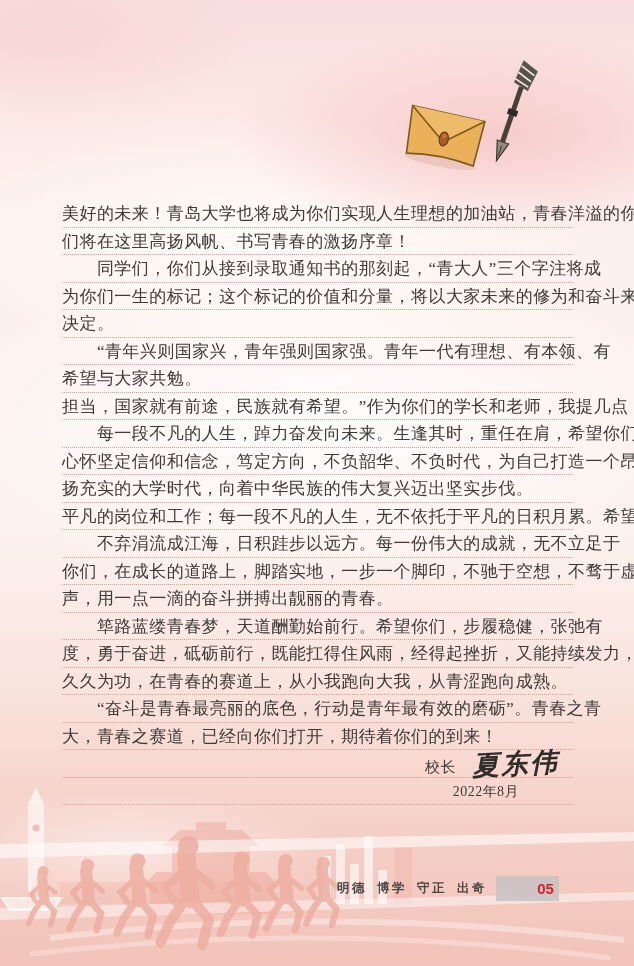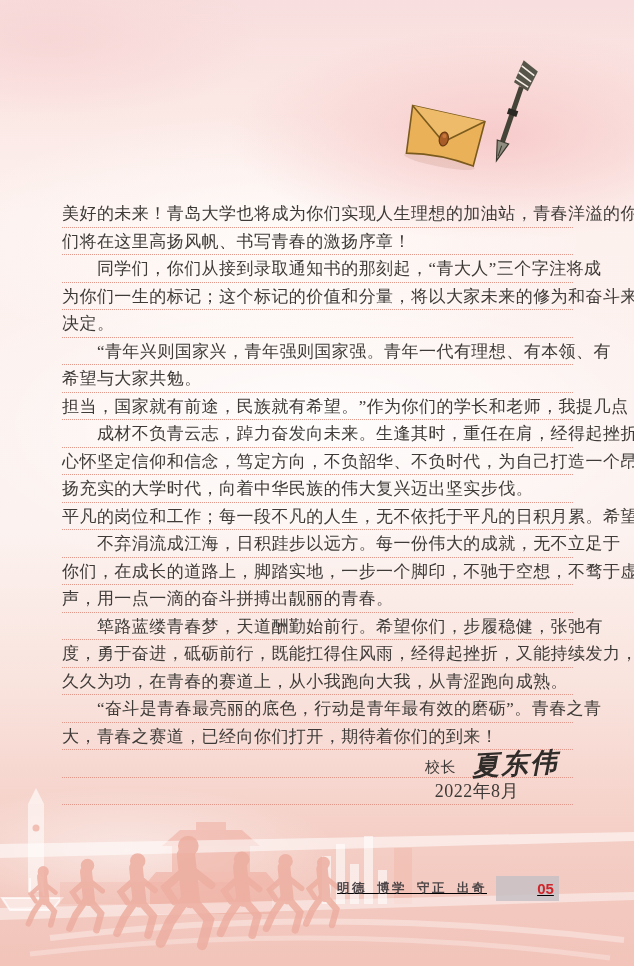--- a/index.html
+++ b/index.html
@@ -21,23 +21,23 @@
     border-bottom:1px dotted #e2998c;
     font-size:17px; line-height:27px; color:#3d3a37;
     letter-spacing:0.45px; white-space:nowrap; overflow:visible;
   }
   .line.signature { text-align:right; padding-right:14px; }
   .sig-label { font-size:15px; margin-right:16px; }
   .sig-name  {
     display:inline-block; font-size:27px; font-weight:bold; font-style:italic;
     transform:rotate(-3deg) translateY(1px); letter-spacing:2px; color:#2f2c29;
   }
-  .line.date { text-align:right; padding-right:54px; font-size:18px; }
+  .line.date { text-align:right; padding-right:54px; font-size:14px; }
   .deco-bottom { position:absolute; left:0; bottom:0; width:634px; height:180px; }
-  .footer { position:absolute; top:876px; right:75px; display:flex; align-items:center; gap:9px; z-index:5;text-decoration:underline; }
+  .footer { position:absolute; top:876px; right:75px; display:flex; align-items:center; gap:9px; z-index:5; }
   .motto {
     font-family:"Liberation Sans","DejaVu Sans",sans-serif; font-weight:bold;
     font-size:12.5px; color:#4c4547; letter-spacing:2.5px; word-spacing:4px;
   }
   .pagenum {
     display:inline-block; width:27px; height:25px; background:rgba(199,193,196,0.85);
     color:#d0252a; font-family:"Liberation Sans","DejaVu Sans",sans-serif;
     font-weight:bold; font-size:15px; line-height:25px; text-align:center;padding-left:36px;
   }
 </style>
@@ -69,21 +69,21 @@
 
   <div class="letter" id="letter-lines">
       <div class="line body">美好的未来！青岛大学也将成为你们实现人生理想的加油站，青春洋溢的你</div>
       <div class="line body">们将在这里高扬风帆、书写青春的激扬序章！</div>
       <div class="line body">　　同学们，你们从接到录取通知书的那刻起，“青大人”三个字注将成</div>
       <div class="line body">为你们一生的标记；这个标记的价值和分量，将以大家未来的修为和奋斗来</div>
       <div class="line body">决定。</div>
       <div class="line body">　　“青年兴则国家兴，青年强则国家强。青年一代有理想、有本领、有</div>
       <div class="line body">希望与大家共勉。</div>
       <div class="line body">担当，国家就有前途，民族就有希望。”作为你们的学长和老师，我提几点</div>
-      <div class="line body">　　成材不负青云志，踔力奋发向未来。生逢其时，重任在肩，经得起挫折</div>
+      <div class="line body">　　每一段不凡的人生，踔力奋发向未来。生逢其时，重任在肩，希望你们</div>
       <div class="line body">心怀坚定信仰和信念，笃定方向，不负韶华、不负时代，为自己打造一个昂</div>
       <div class="line body">扬充实的大学时代，向着中华民族的伟大复兴迈出坚实步伐。</div>
       <div class="line body">平凡的岗位和工作；每一段不凡的人生，无不依托于平凡的日积月累。希望</div>
       <div class="line body">　　不弃涓流成江海，日积跬步以远方。每一份伟大的成就，无不立足于</div>
       <div class="line body">你们，在成长的道路上，脚踏实地，一步一个脚印，不驰于空想，不骛于虚</div>
       <div class="line body">声，用一点一滴的奋斗拼搏出靓丽的青春。</div>
       <div class="line body">　　筚路蓝缕青春梦，天道酬勤始前行。希望你们，步履稳健，张弛有</div>
       <div class="line body">度，勇于奋进，砥砺前行，既能扛得住风雨，经得起挫折，又能持续发力，</div>
       <div class="line body">久久为功，在青春的赛道上，从小我跑向大我，从青涩跑向成熟。</div>
       <div class="line body">　　“奋斗是青春最亮丽的底色，行动是青年最有效的磨砺”。青春之青</div>

